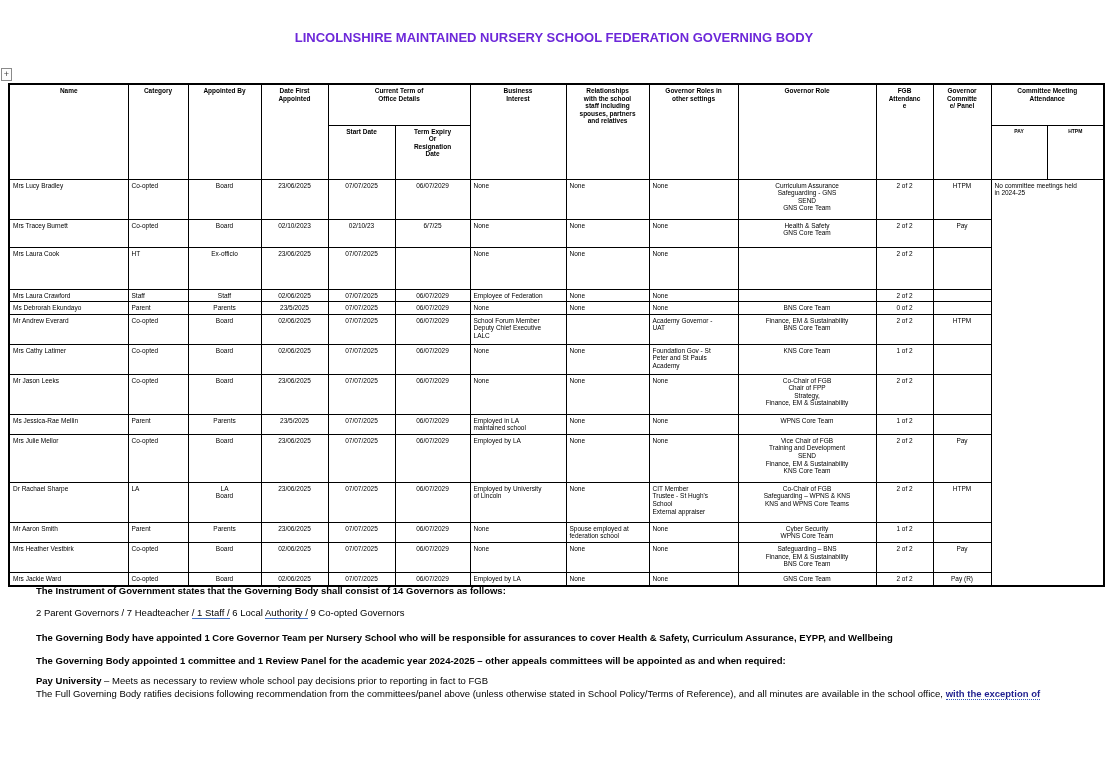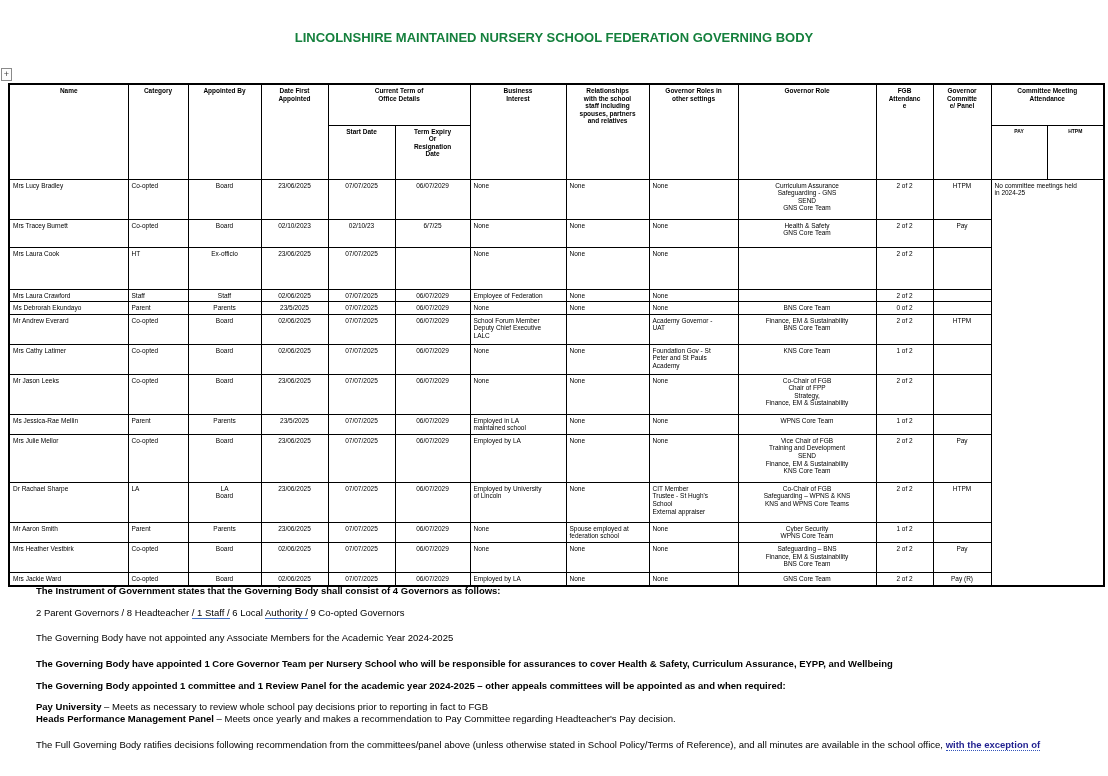--- a/index.html
+++ b/index.html
@@ -5,21 +5,21 @@
   * { box-sizing: border-box; margin: 0; padding: 0; }
   html, body {
     width: 1108px; height: 776px;
     background: #ffffff;
     font-family: "Liberation Sans", sans-serif;
     color: #000;
     overflow: hidden;
     position: relative;
   }
   .titles { text-align: center; margin-top: 27px; }
-  .title-line { font-weight: bold; font-size: 13px; line-height: 22px; color: #15803d; }
+  .title-line { font-weight: bold; font-size: 13px; line-height: 22px; color: #6d28d9; }
 
   .table-handle {
     position: absolute; left: 1px; top: 68px;
     width: 11px; height: 13px;
     border: 1px solid #8a8a8a; background: #fdfdfd;
     font-size: 9px; line-height: 11px; text-align: center; color: #444;
   }
 
   .table-wrap { position: absolute; left: 8px; top: 83px; }
   table.gov-table {
@@ -350,21 +350,19 @@
       <td>None</td>
       <td>GNS Core Team</td>
       <td>2 of 2</td>
       <td>Pay (R)</td>
     </tr>
   </tbody>
 </table>
 </div>
 
 <div class="notes">
-  <p class="b mb9">The Instrument of Government states that the Governing Body shall consist of 4 Governors as follows:</p>
-  <p class="mb13"><span>2 Parent Governors / 8 Headteacher </span><span class="u-blue">/ 1 Staff /</span><span> 6 Local </span><span class="u-blue">Authority /</span><span> 9 Co-opted Governors</span></p>
-  <p class="mb13">The Governing Body have not appointed any Associate Members for the Academic Year 2024-2025</p>
+  <p class="b mb9">The Instrument of Government states that the Governing Body shall consist of 14 Governors as follows:</p>
+  <p class="mb13"><span>2 Parent Governors / 7 Headteacher </span><span class="u-blue">/ 1 Staff /</span><span> 6 Local </span><span class="u-blue">Authority /</span><span> 9 Co-opted Governors</span></p>
   <p class="b mb10">The Governing Body have appointed 1 Core Governor Team per Nursery School who will be responsible for assurances to cover Health &amp; Safety, Curriculum Assurance, EYPP, and Wellbeing</p>
   <p class="b mb8">The Governing Body appointed 1 committee and 1 Review Panel for the academic year 2024-2025 – other appeals committees will be appointed as and when required:</p>
   <p><span class="b">Pay University</span><span> – Meets as necessary to review whole school pay decisions prior to reporting in fact to FGB</span></p>
-  <p class="mb13"><span class="b">Heads Performance Management Panel</span><span> – Meets once yearly and makes a recommendation to Pay Committee regarding Headteacher's Pay decision.</span></p>
   <p><span>The Full Governing Body ratifies decisions following recommendation from the committees/panel above (unless otherwise stated in School Policy/Terms of Reference), and all minutes are available in the school office, </span><span class="u-blue-dotted">with the exception of</span></p>
 </div>
 
 </body></html>

